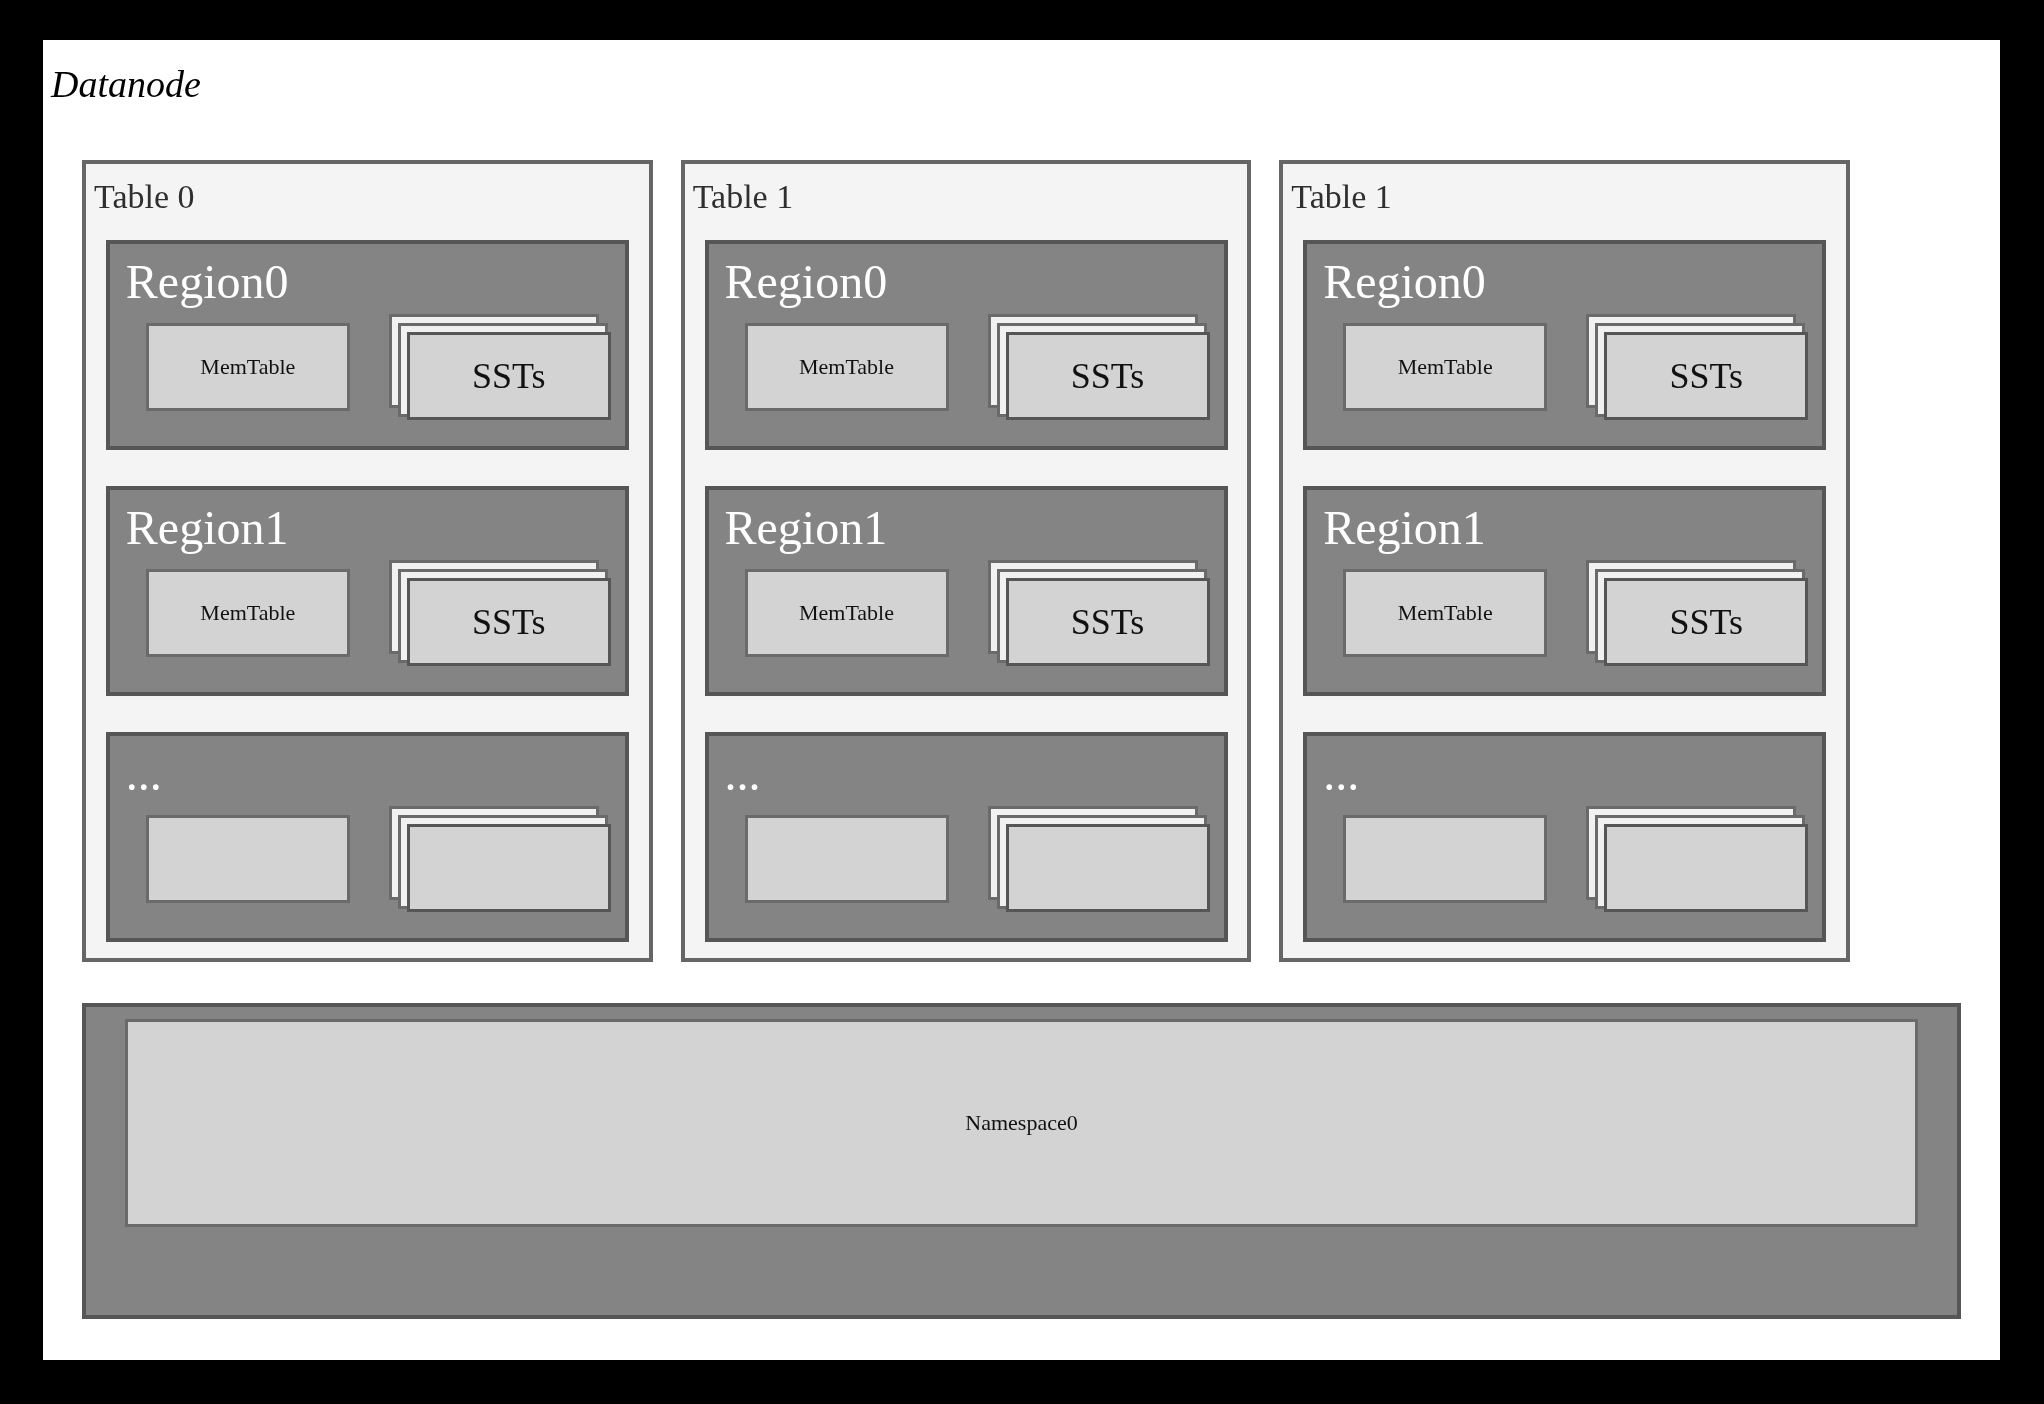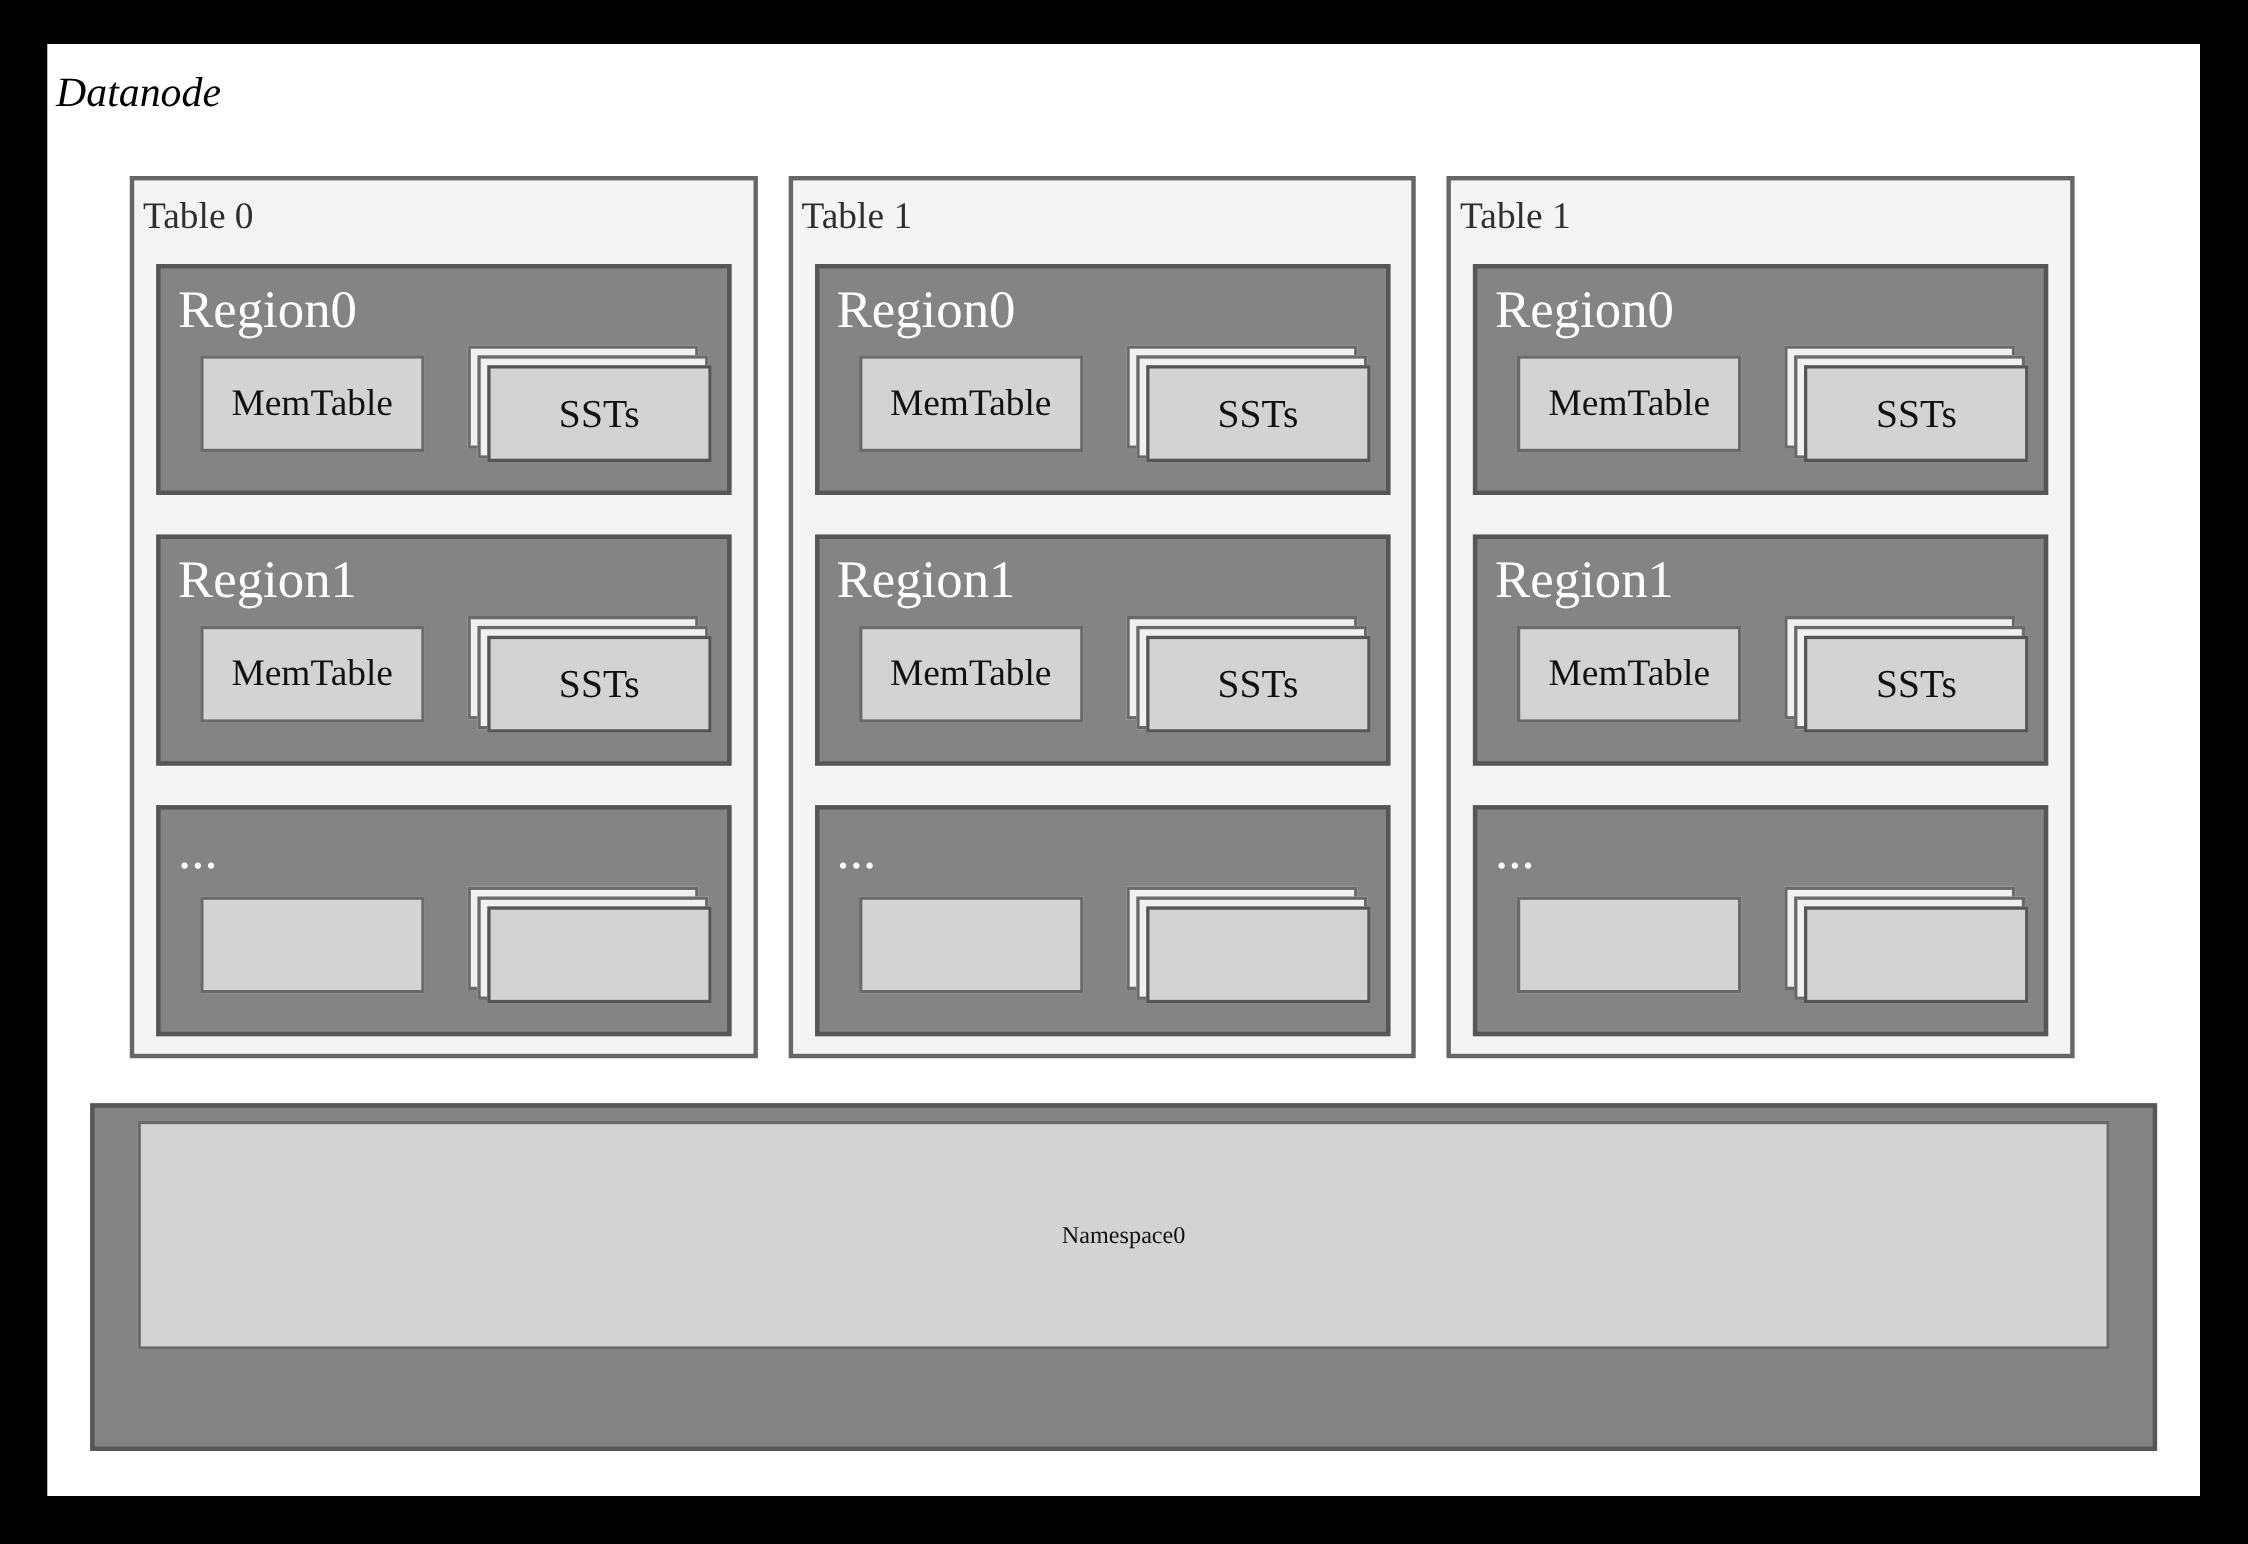--- a/index.html
+++ b/index.html
@@ -23,21 +23,21 @@
   .datanode{
     position:absolute; left:43px; top:40px; width:1957px; height:1320px;
     background:var(--page);
   }
   .datanode-title{
     position:absolute; left:8px; top:22px;
     font-size:38px; color:var(--title_text);font-style:italic;
   }
   .tables-row{
     position:absolute; left:39px; top:120px; width:1768px; height:802px;
-    display:flex; gap:28px;margin-left:36px;
+    display:flex; gap:28px;
   }
   .table-box{
     flex:1 1 0; height:802px;
     background:var(--table_fill); border:4px solid var(--table_border);
   }
   .table-title{
     height:76px; padding:14px 0 0 8px;
     font-size:34px; color:var(--table_title_text);
   }
   .region{
@@ -50,21 +50,21 @@
     font-size:48px; color:var(--region_label_text);
   }
   .region-row{
     display:flex; justify-content:space-between; align-items:center;
     padding:0 14px 0 36px; height:118px;
   }
   .membox{
     width:204px; height:88px;
     background:var(--light_box_fill); border:3px solid var(--light_box_border);
     display:flex; align-items:center; justify-content:center;
-    font-size:34px; color:var(--box_label_text);
+    font-size:22px; color:var(--box_label_text);
   }
   .stack{
     position:relative; width:222px; height:106px;
   }
   .stack::before, .stack::after{
     content:""; position:absolute; width:204px; height:88px; z-index:0;
     background:var(--stack_back_fill); border:3px solid var(--light_box_border);
   }
   .stack::before{left:0; top:0;}
   .stack::after{left:9px; top:9px;}

